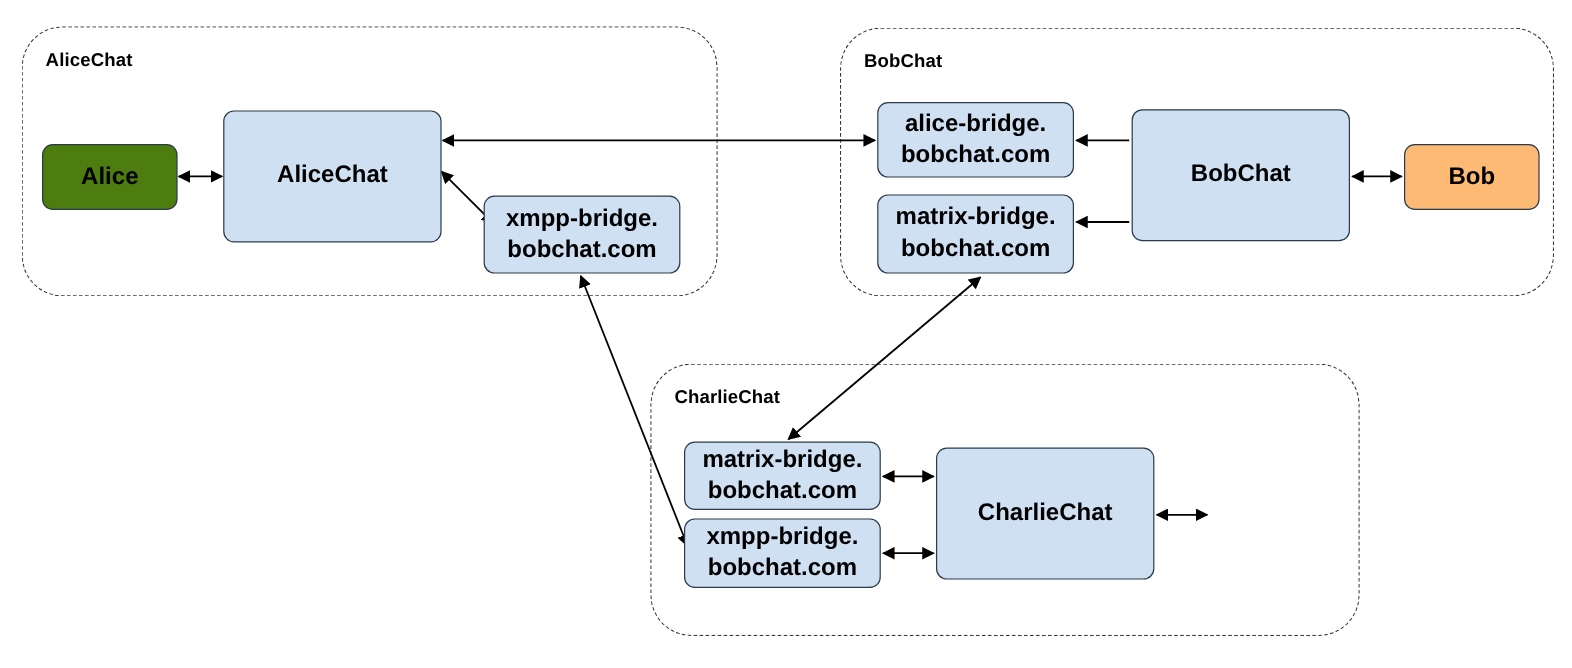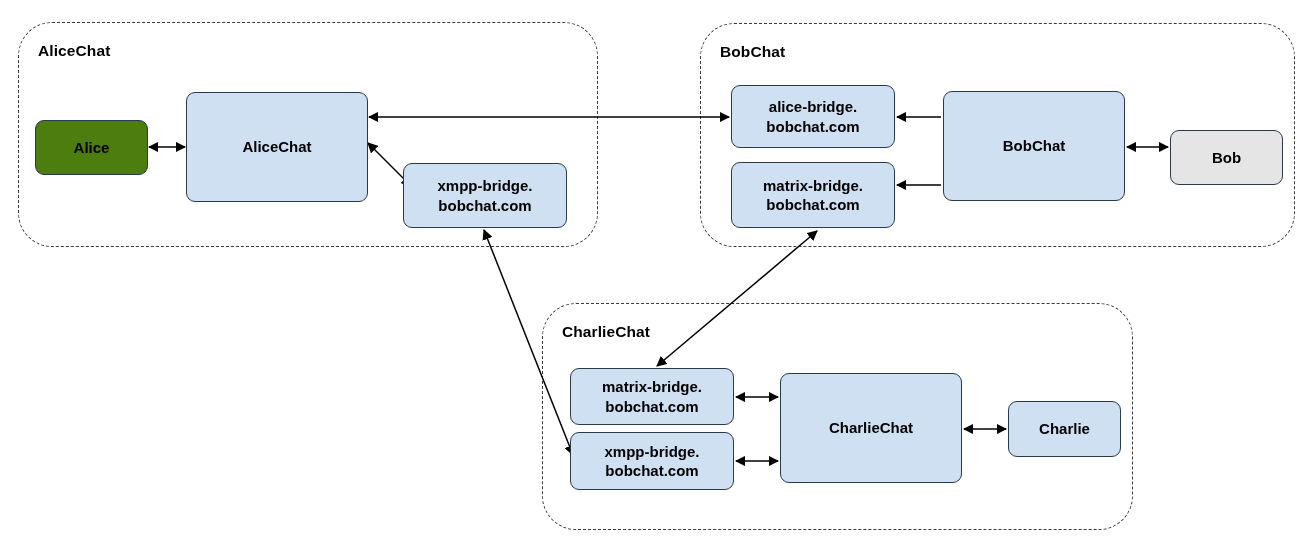--- a/index.html
+++ b/index.html
@@ -45,21 +45,21 @@
     position: absolute;
     box-sizing: border-box;
     background: #cfe0f3;
     border: 1.4px solid #2b3a4a;
     border-radius: 9px;
     display: flex;
     align-items: center;
     justify-content: center;
     text-align: center;
     color: #000000;
-    font-size: 15px;
+    font-size: 20px;
     font-weight: bold;
     line-height: 1.28;
     box-shadow: 0 0 0 0 rgba(0,0,0,0);
   }
   .node .node-label {
     display: block;
     width: 100%;
     padding: 0 4px;
     white-space: pre-line;
   }
@@ -116,31 +116,28 @@
     <span class="node-label">alice-bridge.
 bobchat.com</span>
   </div>
   <div class="node" id="node-4" style="left: 731px; top: 162px; width: 164px; height: 66px; background: rgb(207, 224, 243); border-color: rgb(43, 58, 74);">
     <span class="node-label">matrix-bridge.
 bobchat.com</span>
   </div>
   <div class="node" id="node-5" style="left: 943px; top: 91px; width: 182px; height: 110px; background: rgb(207, 224, 243); border-color: rgb(43, 58, 74);">
     <span class="node-label">BobChat</span>
   </div>
-  <div class="node" id="node-6" style="left: 1170px; top: 120px; width: 113px; height: 55px; background: #e5e5e5; border-color: rgb(43, 58, 74); margin-top: 10px;">
+  <div class="node" id="node-6" style="left: 1170px; top: 120px; width: 113px; height: 55px; background: #fdba74; border-color: rgb(43, 58, 74);">
     <span class="node-label">Bob</span>
   </div>
   <div class="node" id="node-7" style="left: 570px; top: 368px; width: 164px; height: 57px; background: rgb(207, 224, 243); border-color: rgb(43, 58, 74);">
     <span class="node-label">matrix-bridge.
 bobchat.com</span>
   </div>
   <div class="node" id="node-8" style="left: 570px; top: 432px; width: 164px; height: 58px; background: rgb(207, 224, 243); border-color: rgb(43, 58, 74);">
     <span class="node-label">xmpp-bridge.
 bobchat.com</span>
   </div>
   <div class="node" id="node-9" style="left: 780px; top: 373px; width: 182px; height: 110px; background: rgb(207, 224, 243); border-color: rgb(43, 58, 74);">
     <span class="node-label">CharlieChat</span>
   </div>
-  <div class="node" id="node-10" style="left: 1008px; top: 401px; width: 113px; height: 56px; background: rgb(207, 224, 243); border-color: rgb(43, 58, 74);">
-    <span class="node-label">Charlie</span>
-  </div>
 
 </div>
 
 </body></html>

